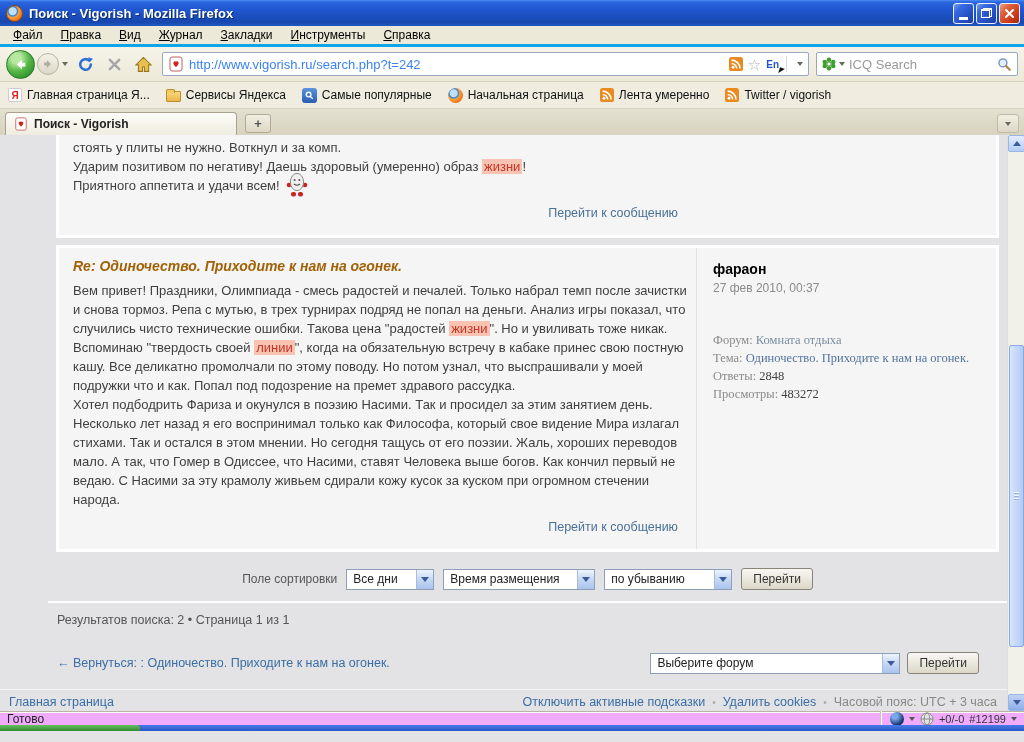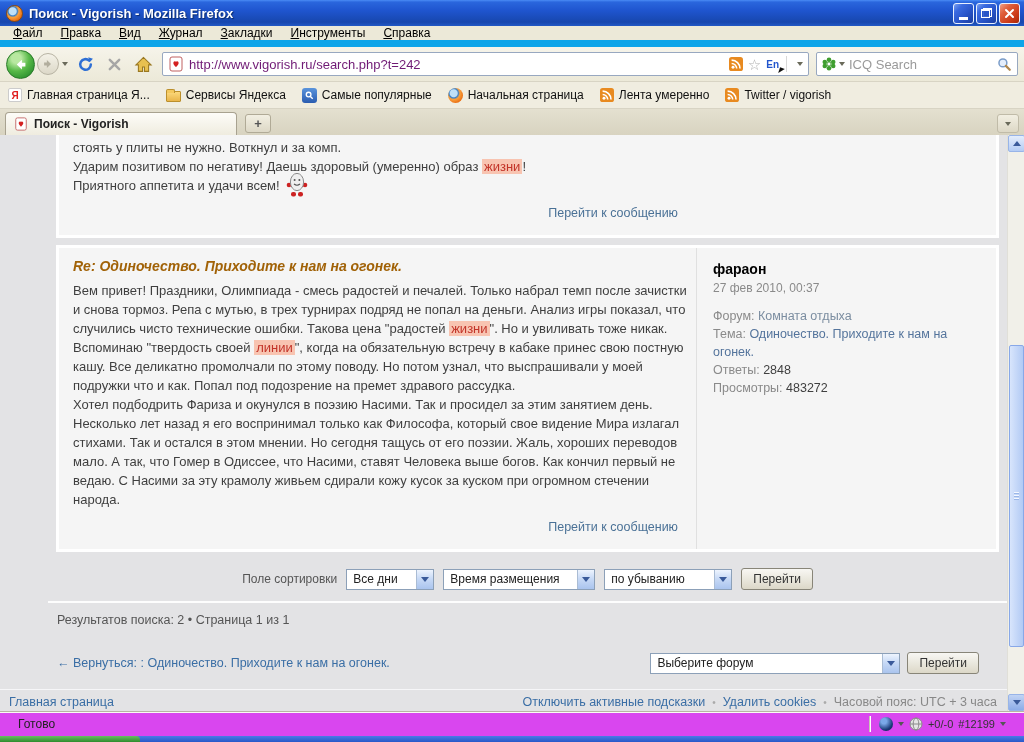--- a/index.html
+++ b/index.html
@@ -20,39 +20,39 @@
   .winbtn.close { background:linear-gradient(135deg,#f0a088 0%,#e0603c 30%,#cc3a18 70%,#a82808 100%); }
   .g-min { width:9px; height:3px; background:#fff; margin-top:11px; }
   .g-restore { position:relative; width:11px; height:10px; }
   .g-restore::before { content:""; position:absolute; right:0; top:0; width:7px; height:6px;
     border:1px solid #fff; border-top-width:2px; }
   .g-restore::after { content:""; position:absolute; left:0; bottom:0; width:7px; height:6px;
     border:1px solid #fff; border-top-width:2px; background:rgba(40,84,200,.9); }
 
   
   .menubar { height:21px; background:#ece9d8; display:flex; align-items:center; padding:0 4px;
-    border-bottom:7px solid #0ea5e9; }
+    border-bottom:3px solid #0ea5e9; }
   .menu-item { font-size:12px; color:#000; padding:2px 9px; cursor:default; display:inline-block; }
   .menu-item::first-letter { text-decoration:underline; }
 
   
   .navbar { height:35px; background:linear-gradient(#f6f4ea,#ece9d8); display:flex; align-items:center;
     padding:0 6px; border-bottom:1px solid #d8d4c4; }
   .nav-back { width:29px; height:29px; border-radius:50%; border:1px solid #2a7a2a; flex:0 0 auto;
     display:flex; align-items:center; justify-content:center;
     background:radial-gradient(circle at 35% 28%, #b8e8a0 0 18%, #58b948 48%, #2f9430 80%, #237a24 100%); }
   .nav-fwd { width:22px; height:22px; border-radius:50%; border:1px solid #b8b4a4; margin-left:2px; flex:0 0 auto;
     display:flex; align-items:center; justify-content:center; background:linear-gradient(#f4f2e8,#dcd8c8); }
   .caret { width:0; height:0; border-left:3px solid transparent; border-right:3px solid transparent;
     border-top:4px solid #6a6a5a; margin-left:3px; }
   .nav-ico { width:24px; height:24px; display:flex; align-items:center; justify-content:center; margin-left:5px; flex:0 0 auto; }
   .urlbar { flex:1; height:24px; background:#fff; border:1px solid #98a8c0; border-radius:2px;
     display:flex; align-items:center; margin:0 7px; padding:0 5px; min-width:0; }
   .favicon { flex:0 0 auto; }
-  .url-input { flex:1; border:none; outline:none; font-size:13px; color:#701a75; margin-left:5px;
+  .url-input { flex:1; border:none; outline:none; font-size:13px; color:#3b82f6; margin-left:5px;
     font-family:"Liberation Sans",sans-serif; min-width:0; background:transparent; }
   .url-right { display:flex; align-items:center; gap:5px; flex:0 0 auto; }
   .star { color:#b0b0b0; font-size:15px; line-height:1; }
   .en-badge { color:#2255cc; font-weight:bold; font-size:10px; position:relative; }
   .en-badge::after { content:""; position:absolute; right:-5px; bottom:-4px; width:0; height:0;
     border-top:6px solid #111; border-right:5px solid transparent; transform:rotate(18deg); }
   .url-sep { width:1px; height:16px; background:#d8d8d8; margin:0 2px; }
   .searchbar { width:202px; height:24px; background:#fff; border:1px solid #98a8c0; border-radius:2px;
     display:flex; align-items:center; padding:0 5px; flex:0 0 auto; }
   .search-input { flex:1; border:none; outline:none; font-size:13px; color:#444; margin-left:4px;
@@ -97,21 +97,21 @@
   .post-right { width:300px; flex:0 0 auto; padding:13px 10px 0 16px; }
   .post-right.with-divider { border-left:1px solid #e0e0e0; }
   .hl { background:#f8c4b1; color:#c23328; padding:0 2px; }
   .goto-row { text-align:right; padding:8px 10px 8px 0; }
   a.plink { color:#4a7196; text-decoration:none; font-size:12.5px; }
   .post-title { font-size:14px; font-weight:bold; color:#a16207; text-decoration:none; display:inline-block; margin:6px 0 5px;font-style:italic; }
   .smiley { vertical-align:middle; margin:-6px 2px -2px 6px; }
 
   .author { font-size:14px; font-weight:bold; color:#000000; }
   .post-date { font-size:12px; color:#8a8a8a; margin-top:4px; }
-  .meta { margin-top:12px; font-size:12.5px; line-height:18px; }
+  .meta { margin-top:36px; font-size:12.5px; line-height:18px;font-family:Liberation Serif, serif; }
   .meta .lbl { color:#8a8a8a; }
   .meta .forum-val { color:#7b8da0; }
   .meta .topic-val { color:#54749c; }
   .meta .num-val { color:#404040; }
 
   .sort-row { margin-top:7px; padding:9px 0 11px; display:flex; justify-content:center; align-items:center;
     gap:9px; font-size:12px; color:#555; }
   .xp-select { height:21px; background:#fff; border:1px solid #8ca0b8; display:flex; align-items:center; }
   .xp-select .sel-text { flex:1; padding:0 6px; font-size:12px; color:#222; white-space:nowrap; overflow:hidden; }
   .xp-select .sel-btn { width:17px; align-self:stretch; border-left:1px solid #aabcd4;
@@ -143,22 +143,22 @@
   .tri-up { width:0; height:0; border-left:4px solid transparent; border-right:4px solid transparent;
     border-bottom:5px solid #3a5a9a; }
   .tri-down { width:0; height:0; border-left:4px solid transparent; border-right:4px solid transparent;
     border-top:5px solid #3a5a9a; }
   .sb-thumb { position:absolute; left:1px; top:210px; width:15px; height:302px; border:1px solid #88a8e8;
     border-radius:2px; background:linear-gradient(90deg,#d8e5fc,#b2caf4); }
   .sb-thumb::after { content:""; position:absolute; left:4px; right:4px; top:50%; height:8px; margin-top:-4px;
     background:repeating-linear-gradient(180deg,#f4f8ff 0 1px,#9ab6e8 1px 2px,transparent 2px 3px); }
 
   
-  .statusbar { height:25px; background:#d946ef; border-top:1px solid #b8b4a4; box-shadow:inset 0 1px 0 #fbfaf4;
-    display:flex; align-items:center; padding:0 18px; font-size:12px; color:#222; }
+  .statusbar { height:14px; background:#f0abfc; border-top:1px solid #b8b4a4; box-shadow:inset 0 1px 0 #fbfaf4;
+    display:flex; align-items:center; padding:0 7px; font-size:12px; color:#222; }
   .status-right { margin-left:auto; display:flex; align-items:center; gap:5px; font-size:11px; color:#333; }
   .vsep { width:1px; height:16px; background:#c8c4b4; box-shadow:1px 0 0 #fff; margin:0 4px; }
   .sphere { width:14px; height:14px; border-radius:50%;
     background:radial-gradient(circle at 35% 30%, #7aa8e8 0 20%, #1a3a78 65%, #0a1a40 100%); }
   .mini-caret { width:0; height:0; border-left:3px solid transparent; border-right:3px solid transparent;
     border-top:4px solid #555; }
 
   
   .taskbar { height:6px; position:relative; background:linear-gradient(180deg,#4a7ae8,#2858c8); }
   .start-sliver { position:absolute; left:0; top:0; width:140px; height:6px;

